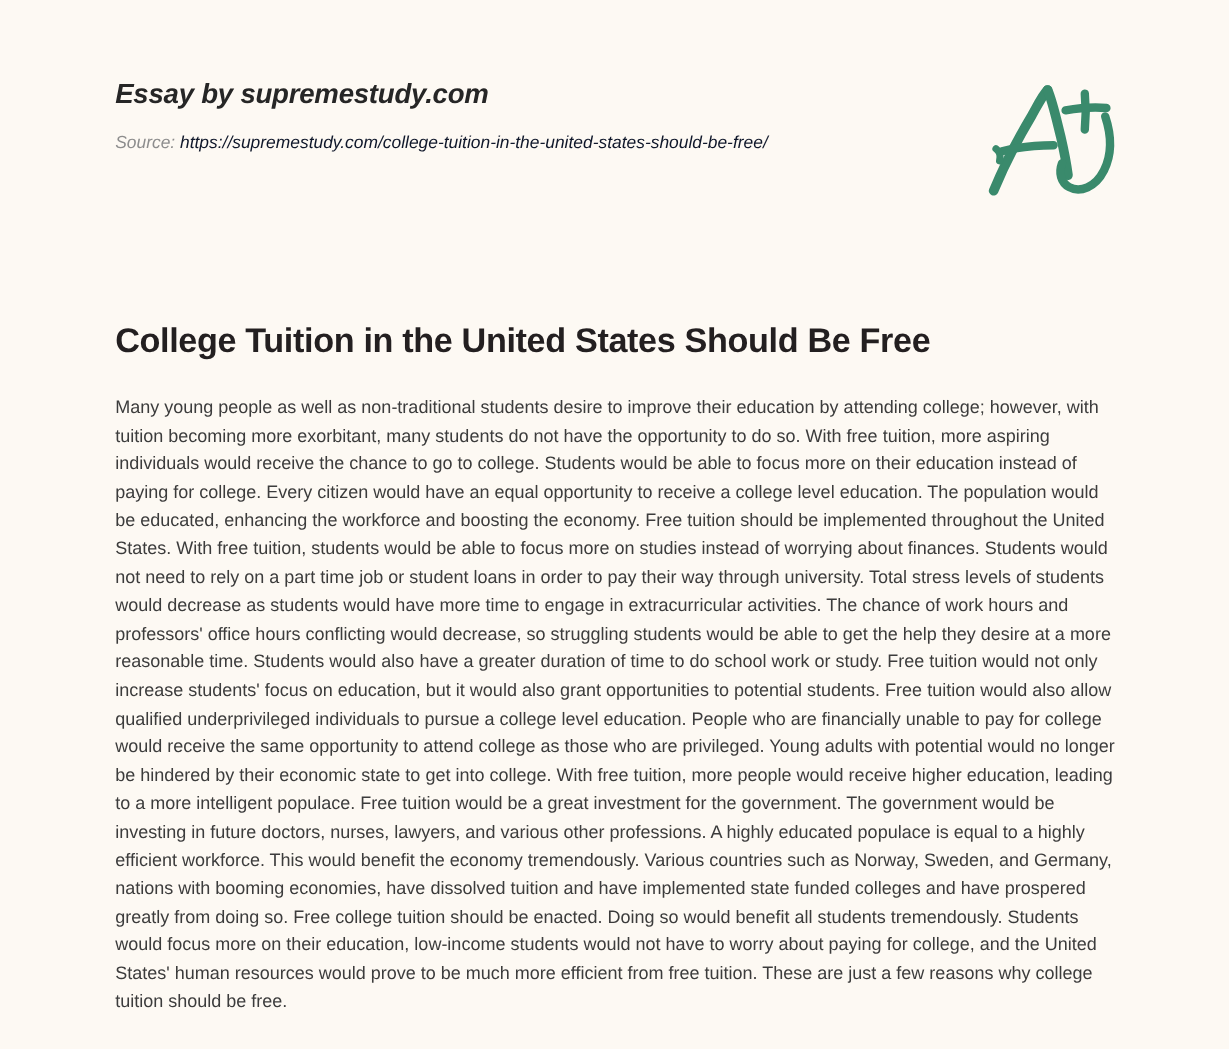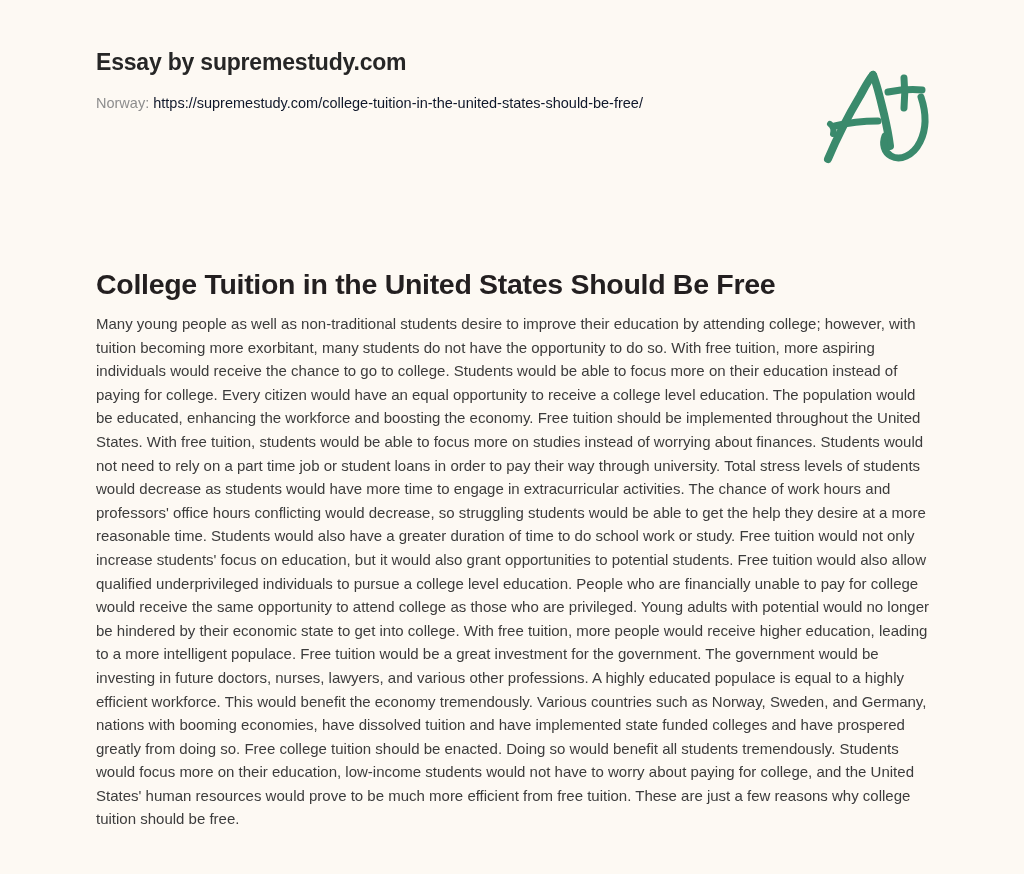--- a/index.html
+++ b/index.html
@@ -19,23 +19,24 @@
     position: relative;
     width: 1024px;
     height: 874px;
     box-sizing: border-box;
   }
 
   
   .header {
     position: absolute;
     left: 96px;
-    top: 50px;
+    top: 66px;
     width: 840px;
     height: 110px;
+    font-style: italic;
   }
 
   .byline {
     font-size: 23px;
     font-weight: bold;
     line-height: 1.1;
     color: #262626;
     letter-spacing: -0.2px;
     margin: 0;
     white-space: nowrap;
@@ -83,41 +84,41 @@
     line-height: 1.15;
     letter-spacing: -0.3px;
     color: #231f20;
     white-space: nowrap;
   }
 
   
   .essay-body {
     position: absolute;
     left: 96px;
-    top: 312px;
+    top: 328px;
     width: 838px;
     font-size: 15px;
     line-height: 23.6px;
     color: #3c3c3c;
     text-align: left;
   }
   .essay-body p {
     margin: 0;
   }
 </style>
 </head>
 <body>
 
 <div class="page">
 
   <div class="header">
     <div class="byline">Essay by supremestudy.com</div>
 
     <div class="source-line">
-      <span class="source-label">Norway:</span>
+      <span class="source-label">Source:</span>
       <a class="source-url" href="#">https://supremestudy.com/college-tuition-in-the-united-states-should-be-free/</a>
     </div>
   </div>
 
   <div class="logo">
     <svg viewBox="0 0 130 104" xmlns="http://www.w3.org/2000/svg">
       <g fill="none" stroke="#3a8a6c" stroke-linecap="round" stroke-linejoin="round">
 
         <path d="M16 95 C 24 76, 36 52, 48 32 C 53 23, 57 15, 61 11" stroke-width="8"></path>
 

